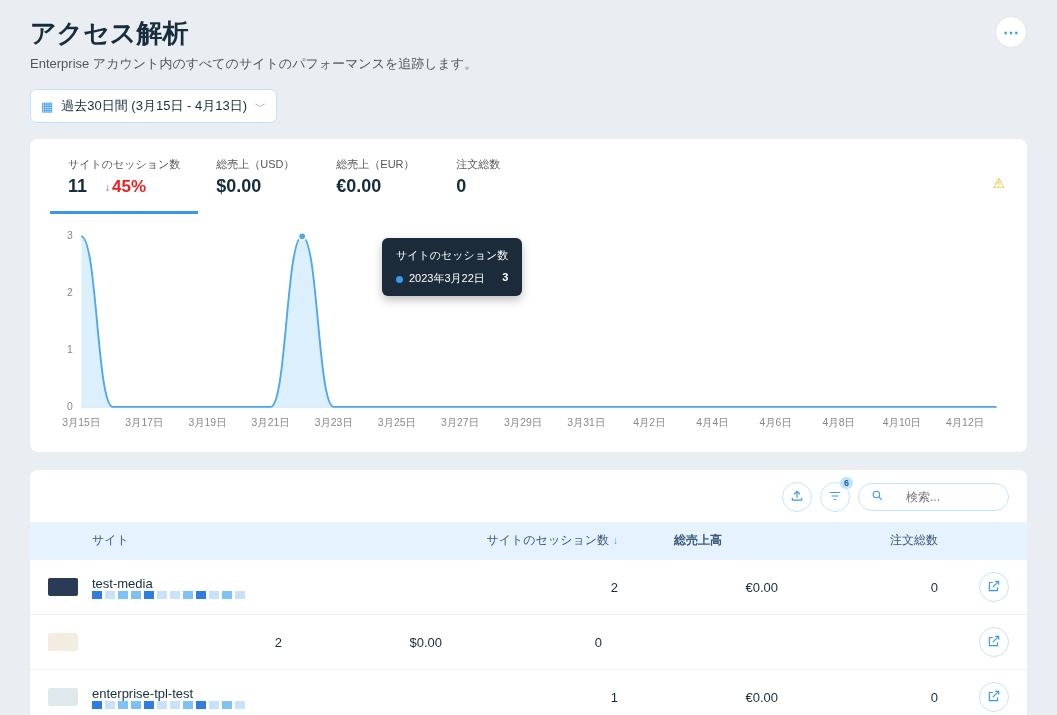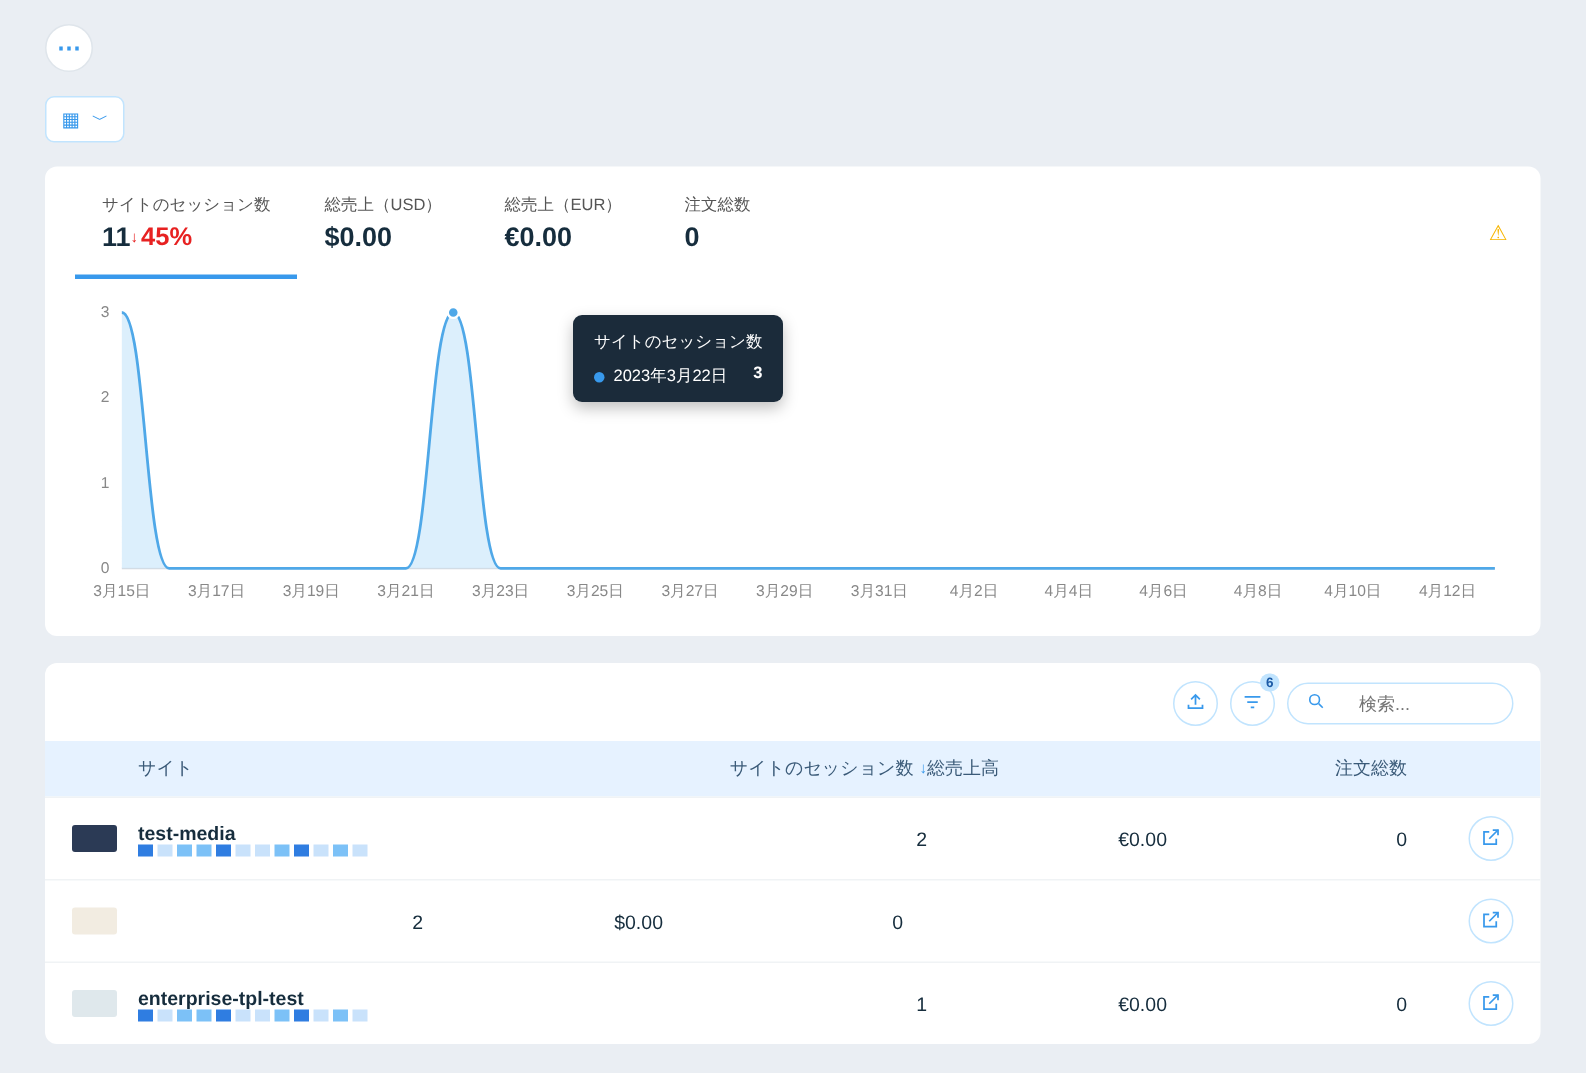--- a/index.html
+++ b/index.html
@@ -12,75 +12,80 @@
 .controls { display: flex; align-items: center; gap: 20px; margin-bottom: 16px; }
 .date-selector { display: flex; align-items: center; gap: 8px; background: #fff; border: 1px solid #c1e4fe; border-radius: 6px; padding: 7px 10px; cursor: pointer; font-size: 13px; color: #162d3d; }
 .date-selector .cal { color: #3899ec; }
 .date-selector .chev { color: #3899ec; font-size: 11px; }
 .compare { font-size: 12px; color: #a1adb8; }
 .panel { background: #fff; border-radius: 8px; margin-bottom: 18px; position: relative; }
 .kpis { display: flex; padding: 14px 20px 0; gap: 0; }
 .kpi { padding: 4px 18px 14px; min-width: 120px; cursor: pointer; }
 .kpi.active { border-bottom: 3px solid #3899ec; }
 .kpi-label { font-size: 11px; color: #555; margin-bottom: 4px; }
-.kpi-value { font-size: 18px; font-weight: 700; display: flex; align-items: flex-start; gap: 0; }
+.kpi-value { font-size: 18px; font-weight: 700; display: flex; align-items: flex-end; gap: 18px; }
 .delta { font-size: 17px; font-weight: 600; color: #e72121; display: flex; align-items: center; gap: 2px; }
 .delta::before { content: "↓"; font-size: 10px; }
 .warn-icon { position: absolute; right: 22px; top: 36px; color: #f7b500; font-size: 14px; }
 .chart-wrap { position: relative; padding: 14px 20px 16px; }
 .tooltip { position: absolute; left: 352px; top: 24px; background: #1b2b3a; color: #fff; border-radius: 6px; padding: 10px 14px; font-size: 12px; min-width: 130px; box-shadow: 0 4px 10px rgba(0,0,0,.25); }
 .tooltip-title { margin-bottom: 8px; font-size: 11px; }
 .tooltip-row { display: flex; justify-content: space-between; align-items: flex-start; gap: 8px; font-size: 11px; }
 .tooltip-dot { width: 7px; height: 7px; border-radius: 50%; background: #3899ec; display: inline-block; margin-right: 6px; vertical-align: middle; }
 .tooltip-val { font-weight: 700; }
 svg.chart { display: block; width: 100%; }
 .axis-text { font-size: 10px; fill: #888; }
 .table-panel { background: #fff; border-radius: 8px; overflow: hidden; }
 .table-toolbar { display: flex; justify-content: flex-end; align-items: center; gap: 8px; padding: 12px 18px 10px; }
 .tool-circle { width: 30px; height: 30px; border-radius: 50%; border: 1px solid #c1e4fe; display: flex; align-items: center; justify-content: center; color: #3899ec; font-size: 13px; cursor: pointer; position: relative; background: #fff; }
 .filter-badge { position: absolute; top: -6px; right: -4px; background: #c1e4fe; color: #1b5aa6; font-size: 9px; border-radius: 8px; padding: 1px 4px; font-weight: 700; }
 .search-wrap { display: flex; align-items: center; gap: 22px; border: 1px solid #c1e4fe; border-radius: 16px; padding: 5px 12px; color: #a1adb8; font-size: 12px; min-width: 130px; }
 .search-wrap input { border: none; outline: none; font-size: 12px; width: 90px; background: transparent; }
 .thead { display: flex; background: #e6f2ff; font-size: 12px; color: #3a5a78; padding: 10px 18px; }
 .col-site { flex: 0 0 380px; padding-left: 44px; }
 .col-sess { flex: 0 0 190px; text-align: right; display: flex; justify-content: flex-end; align-items: center; gap: 4px; }
-.col-rev { flex: 0 0 160px; text-align: left; }
+.col-rev { flex: 0 0 160px; text-align: center; font-weight: bold; }
 .col-ord { flex: 0 0 160px; text-align: right; }
 .col-act { flex: 1; }
 .sort-ind { color: #3899ec; font-size: 10px; }
 .trow { display: flex; align-items: center; padding: 12px 18px; border-top: 1px solid #f0f3f5; font-size: 13px; }
 .thumb { width: 30px; height: 18px; background: #2b3a55; border-radius: 2px; margin-right: 14px; flex: 0 0 30px; }
 .thumb.b { background: #f2ece1; }
 .thumb.c { background: #dfe8ec; }
-.site-cell { flex: 0 0 336px; display: flex; flex-direction: column; gap: 0; font-weight: bold; }
+.site-cell { flex: 0 0 336px; display: flex; flex-direction: column; gap: 0; }
 .site-name { font-size: 13px; color: #162d3d; }
 .spark { display: flex; gap: 3px; }
 .spark span { width: 10px; height: 8px; background: #c9e2fb; display: inline-block; }
 .spark span.m { background: #7cc1f7; }
 .spark span.d { background: #2f7de1; }
 .sess-cell { flex: 0 0 190px; text-align: right; display: flex; flex-direction: column; align-items: flex-end; }
 .rev-cell { flex: 0 0 160px; text-align: right; }
 .ord-cell { flex: 0 0 160px; text-align: right; }
 .act-cell { flex: 1; display: flex; justify-content: flex-end; }
 .open-btn { width: 30px; height: 30px; border-radius: 50%; border: 1px solid #c1e4fe; display: flex; align-items: center; justify-content: center; color: #3899ec; cursor: pointer; background: #fff; }
 </style>
 </head>
 <body>
 
 <div class="container">
 
   <div class="header">
+    <div class="header-left">
+      <h1>アクセス解析</h1>
+      <p>Enterprise アカウント内のすべてのサイトのパフォーマンスを追跡します。</p>
+    </div>
     <div class="more-btn">
       <span>⋯</span>
     </div>
   </div>
 
   <div class="controls">
     <div class="date-selector">
       <span class="cal">▦</span>
+      <span>過去30日間 (3月15日 - 4月13日)</span>
       <span class="chev">﹀</span>
     </div>
   </div>
 
   <div class="panel">
     <span class="warn-icon">⚠</span>
     <div class="kpis">
       <div class="kpi active">
         <div class="kpi-label">サイトのセッション数</div>
         <div class="kpi-value">

